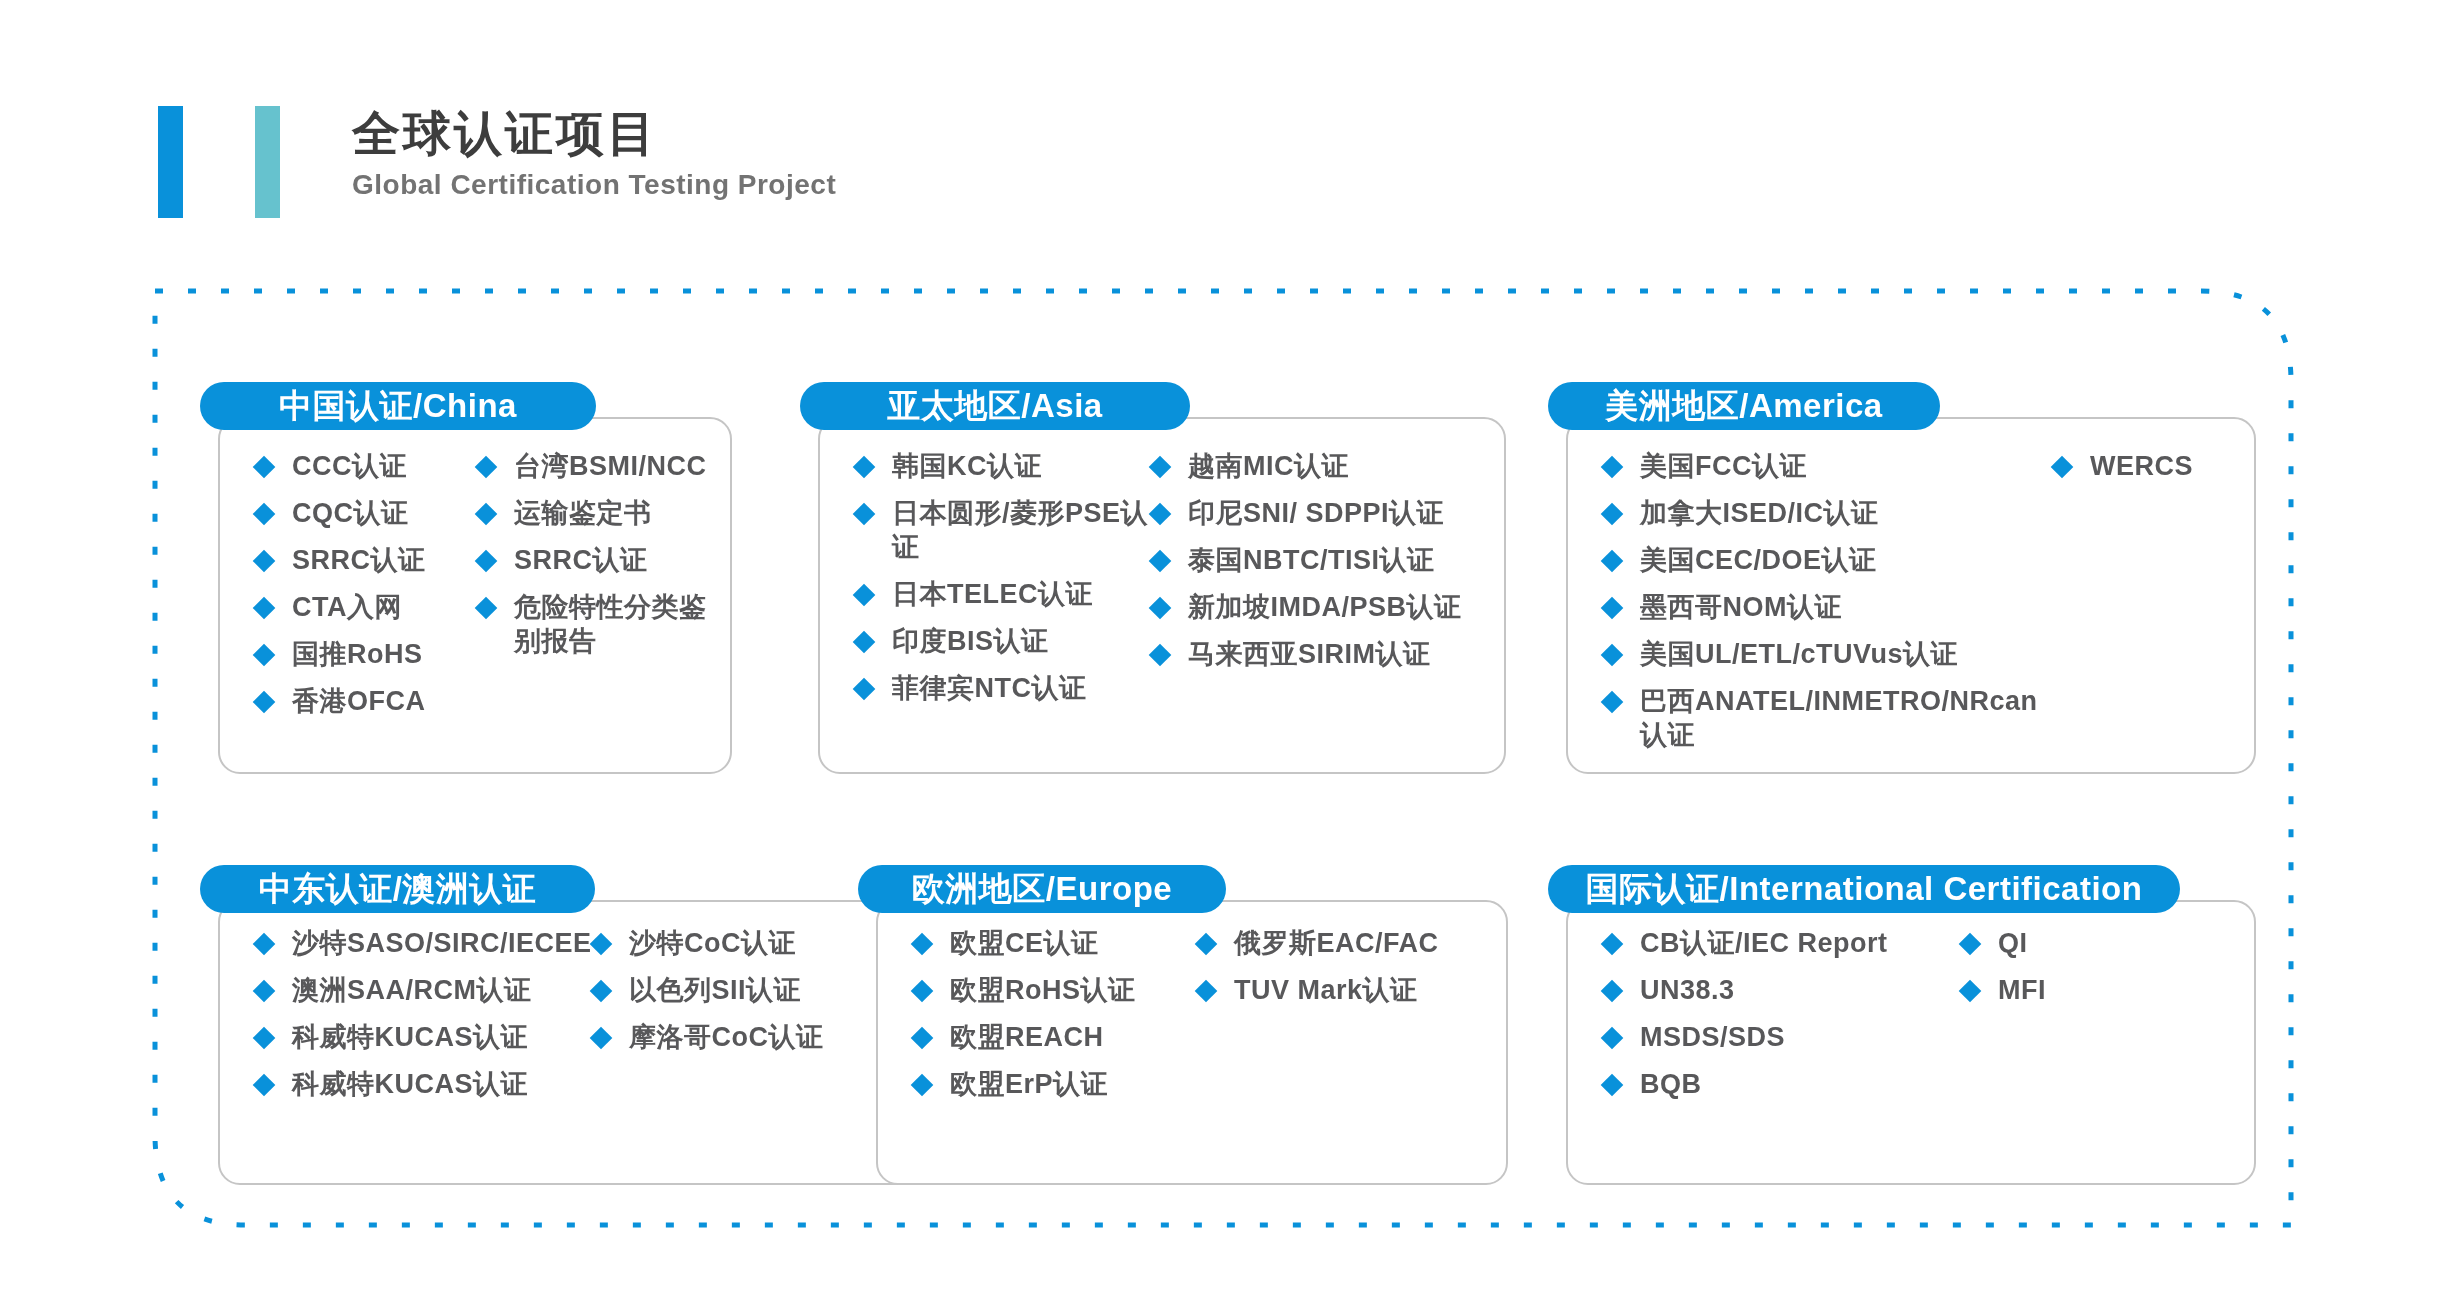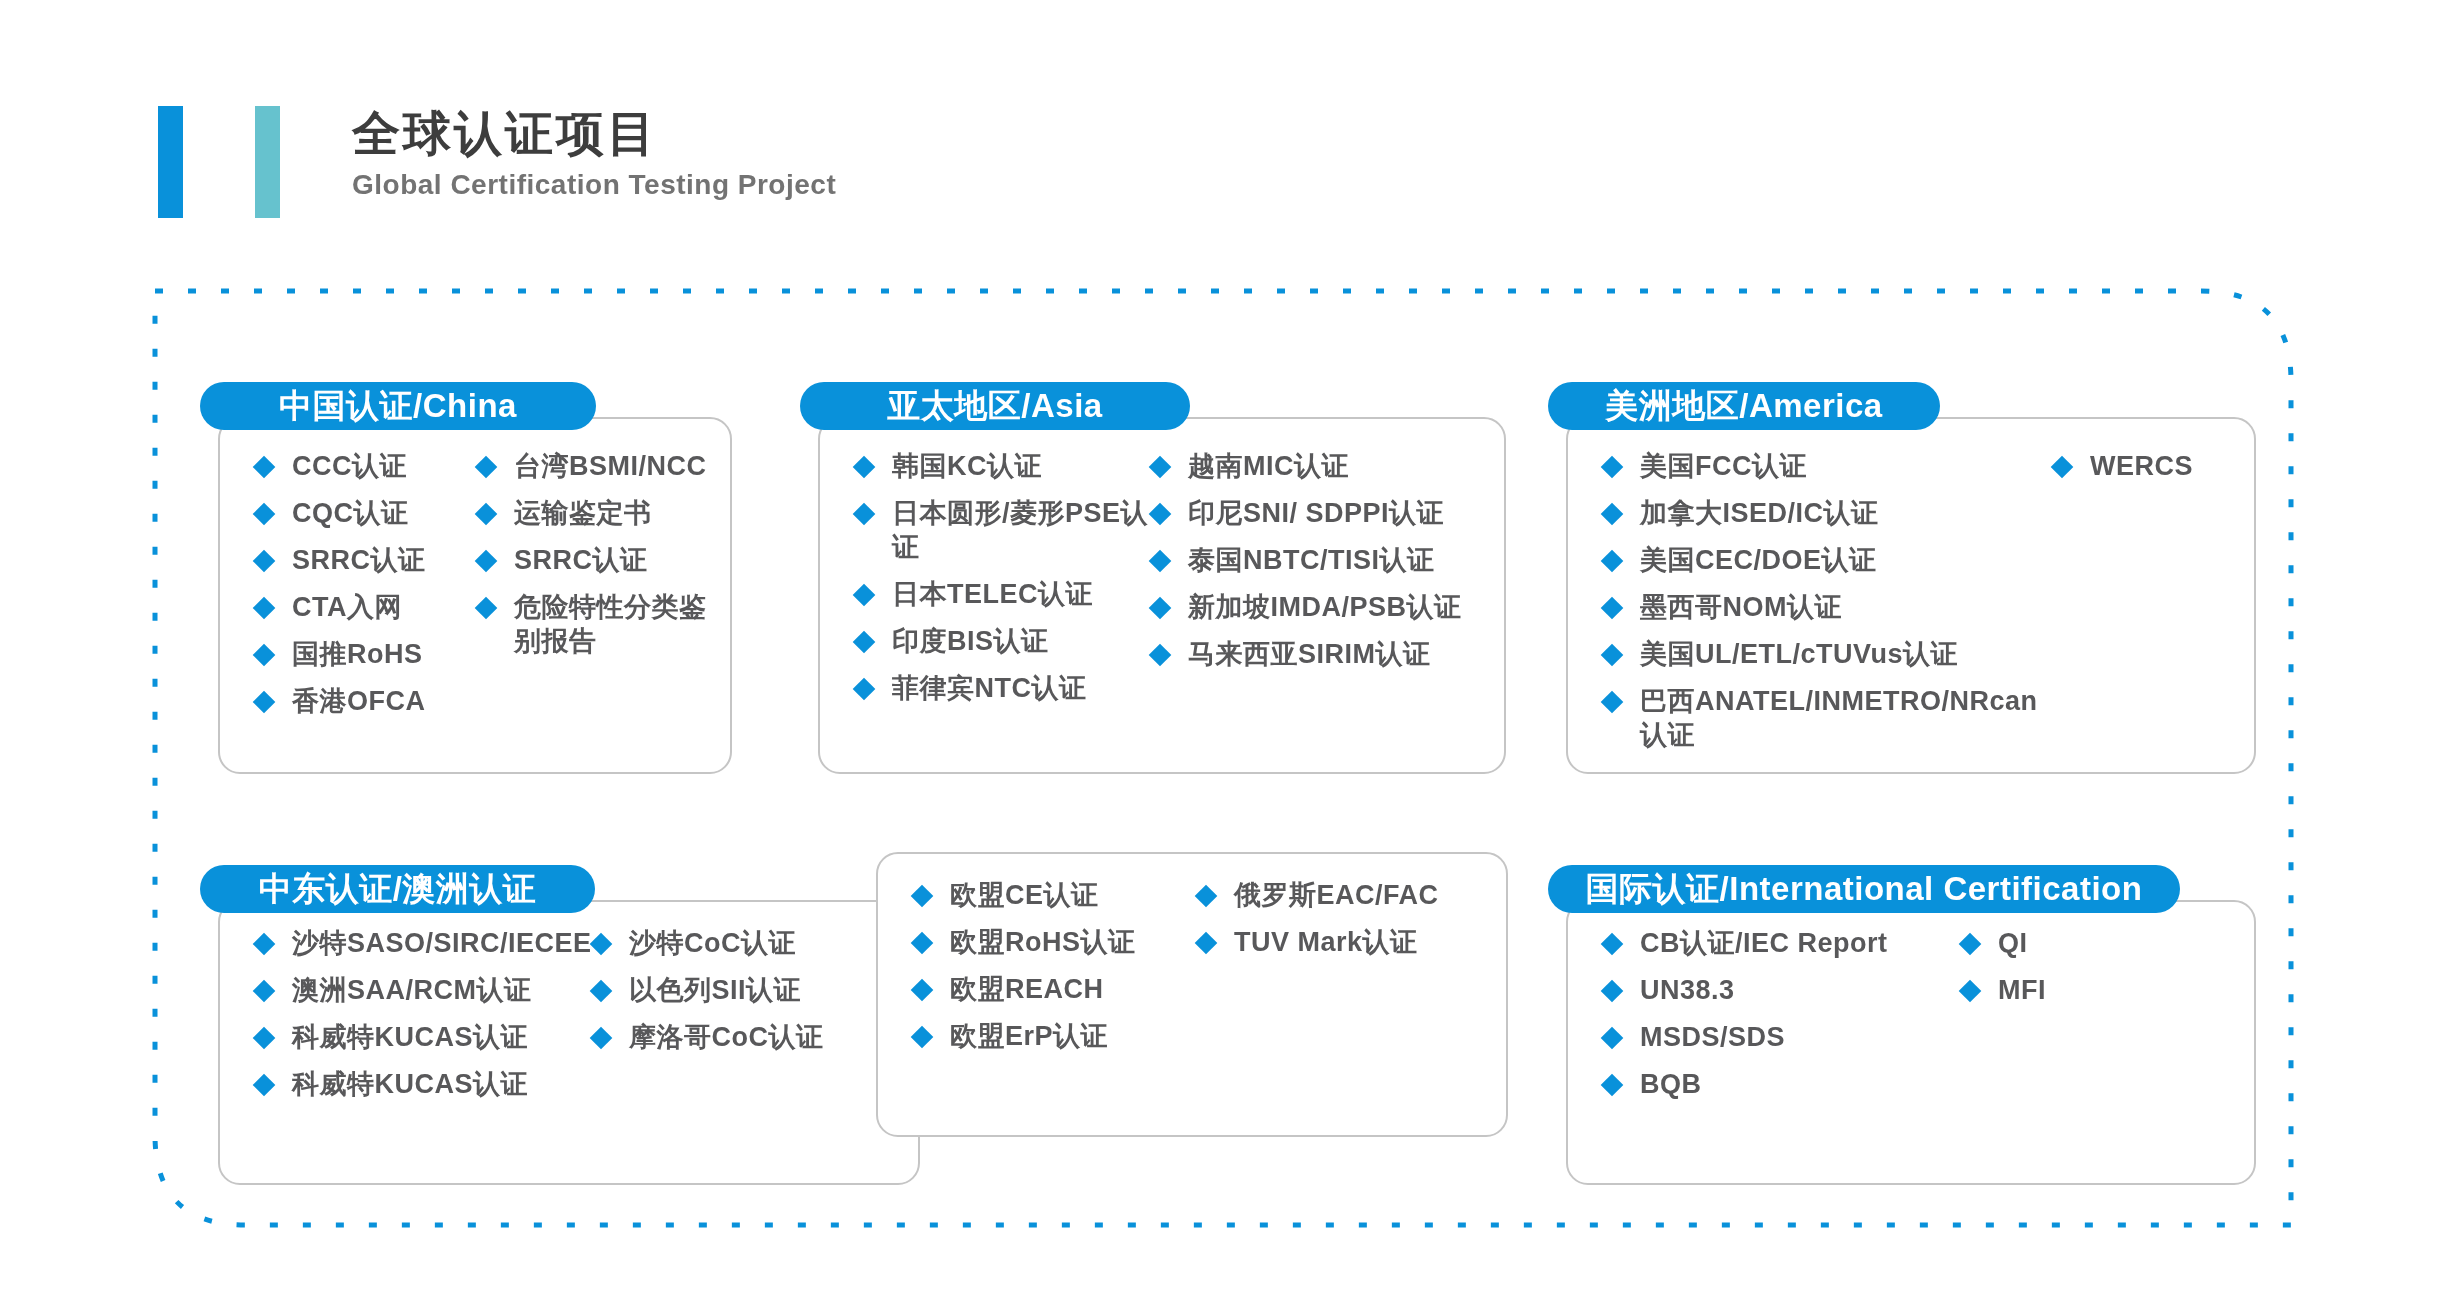--- a/index.html
+++ b/index.html
@@ -248,20 +248,23 @@
         </li>
         <li class="item">
           <span class="diamond"></span>
           <span class="item-text">摩洛哥CoC认证</span>
         </li>
       </ul>
   </div>
 </section>
 
 <section class="card" style="left:858px; top:865px;">
+  <div class="pill" style="width:368px;">
+    <span>欧洲地区/Europe</span>
+  </div>
   <div class="box" style="width:632px; height:285px; padding-top:24px;">
     <ul class="col" style="width:284px;">
         <li class="item">
           <span class="diamond"></span>
           <span class="item-text">欧盟CE认证</span>
         </li>
         <li class="item">
           <span class="diamond"></span>
           <span class="item-text">欧盟RoHS认证</span>
         </li>

